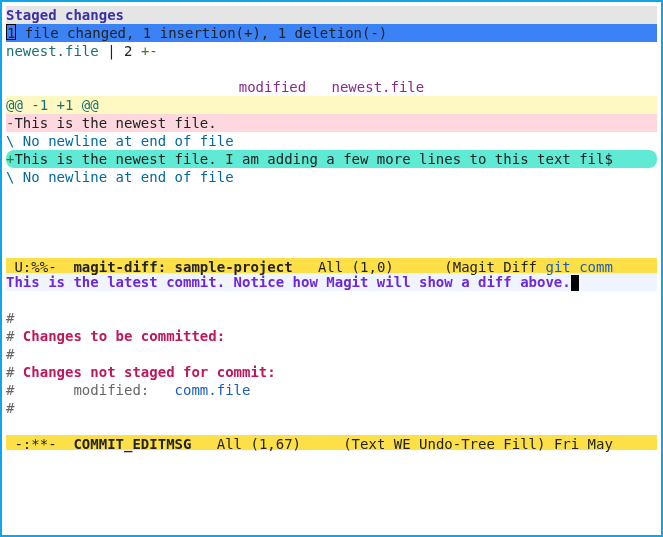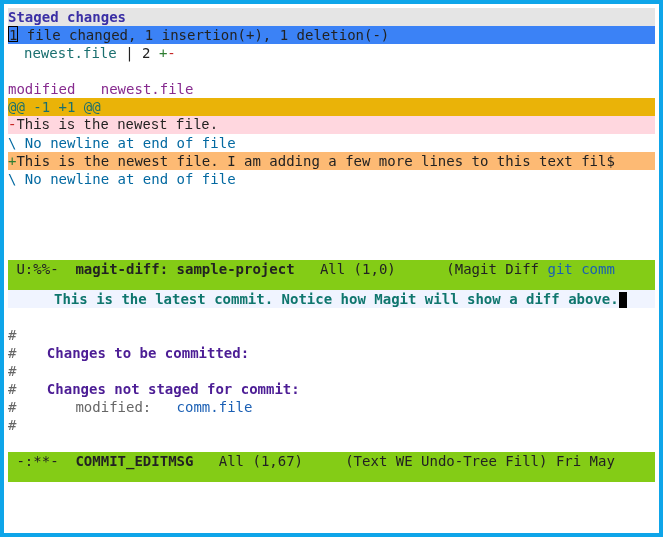--- a/index.html
+++ b/index.html
@@ -10,21 +10,21 @@
     font-family: "DejaVu Sans Mono", "Liberation Mono", monospace;
     font-size: 14px;
     line-height: 18px;
     background: #fff;
     overflow: hidden;
   }
   .frame {
     box-sizing: border-box;
     width: 663px;
     height: 537px;
-    border: 4px solid #0ea5e9;
+    border: 2px solid #0ea5e9;
     padding: 4px;
     position: relative;
     background: #fff;
   }
   .inner {
     width: 100%;
     height: 100%;
     overflow: hidden;
     position: relative;
   }
@@ -44,72 +44,71 @@
   .diffstat .cursor {
     border: 1px solid #000;
     display: inline-block;
     height: 16px;
     line-height: 16px;
     margin-right: 0;
     box-sizing: border-box;
   }
   .filestat {
     color: #222;
-    margin-left: 16px;
   }
   .filestat .fname { color: #1a6f6f; }
   .filestat .plus { color: #2e7d32; }
   .filestat .minus { color: #c62828; }
   .file-header {
     color: #872b8f;
+    text-align: center;
   }
   .file-header .kw { color: #872b8f; }
   .file-header .fn { color: #872b8f; }
   .hunk {
-    background: #eab308;
+    background: #fef9c3;
     color: #1a6f6f;
   }
   .del {
     background: #ffd7df;
     color: #222;
-    font-family: Liberation Mono, monospace;
   }
   .del .marker { color: #c62828; }
   .add {
-    background: #fdba74;
+    background: #5eead4;
     color: #222;
+    border-radius: 8px;
   }
   .add .marker { color: #2e7d32; }
   .context {
     color: #0369a1;
   }
   .modeline {
-    background: #84cc16;
+    background: #fde047;
     color: #222;
-    height: 30px;
+    height: 15px;
   }
   .modeline .buffer { font-weight: bold; }
   .modeline .mode-link { color: #1a5fb4; }
   .commit-input {
-    color: #0f766e;
+    color: #6d28d9;
     background: #f0f4ff;
     font-weight: bold;
-    padding-left: 46px;
   }
   .commit-input .caret {
     display: inline-block;
     width: 8px;
     height: 16px;
     background: #000;
     vertical-align: middle;
   }
   .comment {
     color: #666;
   }
-  .comment .b { color: #4c1d95; font-weight: bold; margin-left: 22px; }
+  .comment .b { color: #be185d; font-weight: bold; }
   .comment .branch { color: #1a5fb4; }
   .comment .file { color: #1a5fb4; }
   .below-modeline {
     height: 18px;
     background: #fff;
   }
 </style>
 </head>
 <body>
 

